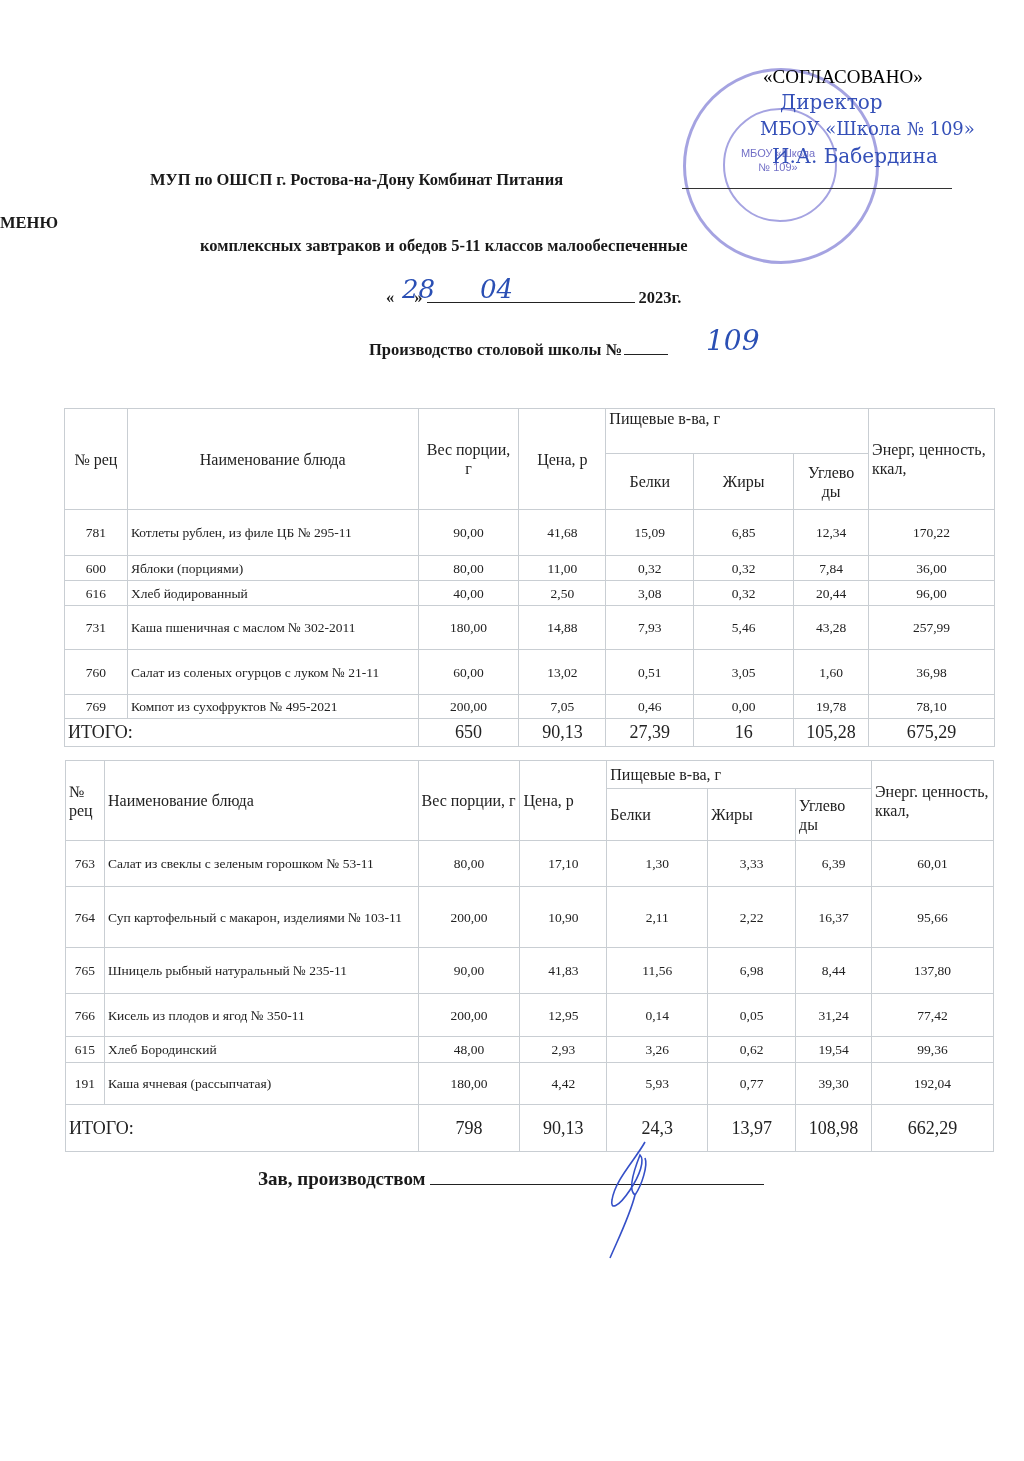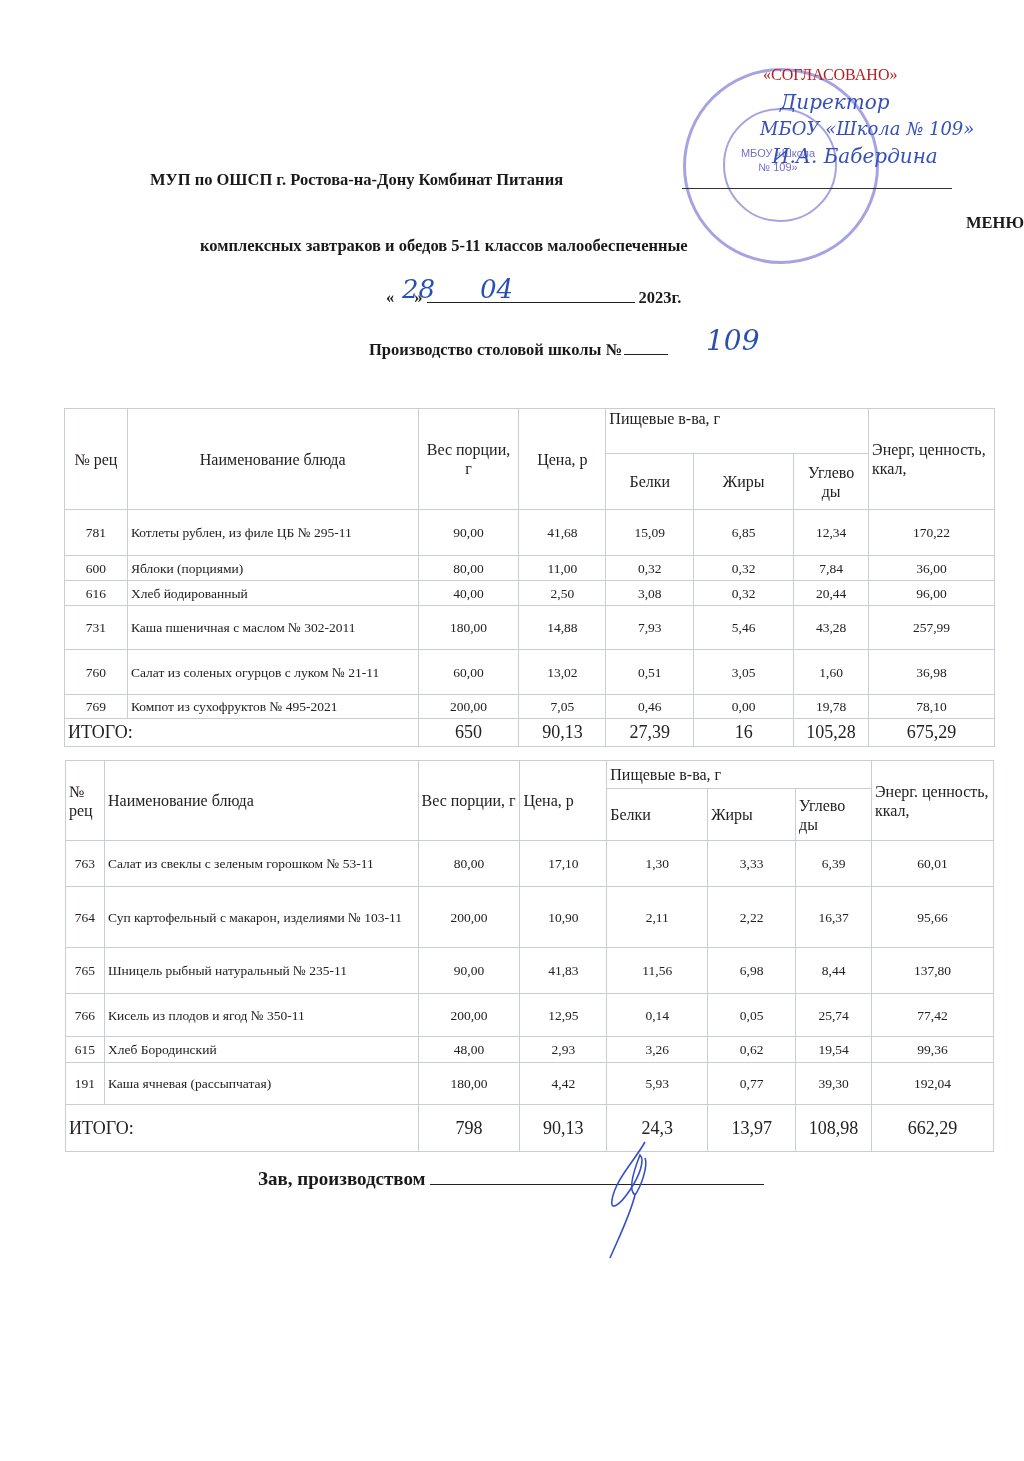--- a/index.html
+++ b/index.html
@@ -1,24 +1,24 @@
 <!DOCTYPE html>
 <html><head>
   <meta charset="utf-8">
   <style>
     html, body { margin: 0; padding: 0; }
     body {
       width: 1024px; height: 1461px; background: #ffffff; position: relative;
       font-family: "Liberation Serif", "DejaVu Serif", serif; color: #1a1a1a; overflow: hidden;
     }
     .abs { position: absolute; }
-    .approved { left: 763px; top: 66px; font-size: 16px; color: #b91c1c; }
+    .approved { left: 763px; top: 66px; font-size: 19px; color: #000000; }
     .org { left: 150px; top: 170px; font-size: 16.5px; font-weight: bold; }
     .org-line { left: 682px; top: 188px; width: 270px; border-top: 1px solid #333; }
-    .menu-title { left: 0; width: 1024px; top: 213px; text-align: right; font-size: 16.5px; font-weight: bold; }
+    .menu-title { left: 0; width: 1024px; top: 213px; text-align: left; font-size: 16.5px; font-weight: bold; }
     .menu-sub { left: 200px; top: 236px; font-size: 16.5px; font-weight: bold; }
     .date-row { left: 386px; top: 288px; font-size: 16.5px; font-weight: bold; }
     .date-line { display: inline-block; width: 208px; border-bottom: 1px solid #222; margin: 0 4px; height: 14px; vertical-align: baseline; }
     .prod { left: 369px; top: 340px; font-size: 16.5px; font-weight: bold; }
     .prod-line { display: inline-block; width: 44px; border-bottom: 1px solid #222; margin-left: 2px; height: 12px; }
     .hand { position: absolute; font-family: "DejaVu Serif", serif; font-style: italic; color: #2a4fb4; font-weight: normal; }
 
     table.menu {
       position: absolute; border-collapse: collapse; font-size: 13.5px; color: #222;
       font-family: "Liberation Serif", serif;
@@ -33,21 +33,21 @@
     .l { text-align: left; }
     .r { text-align: left; }
     .tot td { font-size: 18px; }
 
     .footer { left: 258px; top: 1168px; font-size: 19px; font-weight: bold; }
     .footer-line { display: inline-block; width: 334px; border-bottom: 1.5px solid #222; margin-left: 4px; height: 16px; }
 
     .stamp { left: 683px; top: 68px; width: 190px; height: 190px; border: 3px solid #5b58c9; border-radius: 50%; opacity: 0.55; }
     .stamp-inner { left: 723px; top: 108px; width: 110px; height: 110px; border: 2px solid #5b58c9; border-radius: 50%; opacity: 0.55; }
     .stamp-text { left: 736px; top: 146px; width: 84px; font-family: "Liberation Sans", sans-serif; font-size: 11px; color: #4e4bb8; text-align: center; line-height: 14px; opacity: 0.8; }
-    .sign-text { font-family: "DejaVu Serif", serif; font-style: italic; color: #3550b8; font-size: 20px; }
+    .sign-text { font-family: "DejaVu Serif", serif; color: #3550b8; font-size: 20px; }
   </style>
 </head>
 <body>
 
 <div class="abs stamp"></div>
 <div class="abs stamp-inner"></div>
 <div class="abs stamp-text">МБОУ «Школа № 109»</div>
 
 <div class="abs approved">«СОГЛАСОВАНО»</div>
 <div class="abs sign-text" style="left:780px; top:90px;">Директор</div>
@@ -221,21 +221,21 @@
     <td class="c">8,44</td>
     <td class="c">137,80</td>
   </tr>
   <tr style="height:43px">
     <td class="c">766</td>
     <td class="l">Кисель из плодов и ягод № 350-11</td>
     <td class="c">200,00</td>
     <td class="c">12,95</td>
     <td class="c">0,14</td>
     <td class="c">0,05</td>
-    <td class="c">25,74</td>
+    <td class="c">31,24</td>
     <td class="c">77,42</td>
   </tr>
   <tr style="height:26px">
     <td class="c">615</td>
     <td class="l">Хлеб Бородинский</td>
     <td class="c">48,00</td>
     <td class="c">2,93</td>
     <td class="c">3,26</td>
     <td class="c">0,62</td>
     <td class="c">19,54</td>

